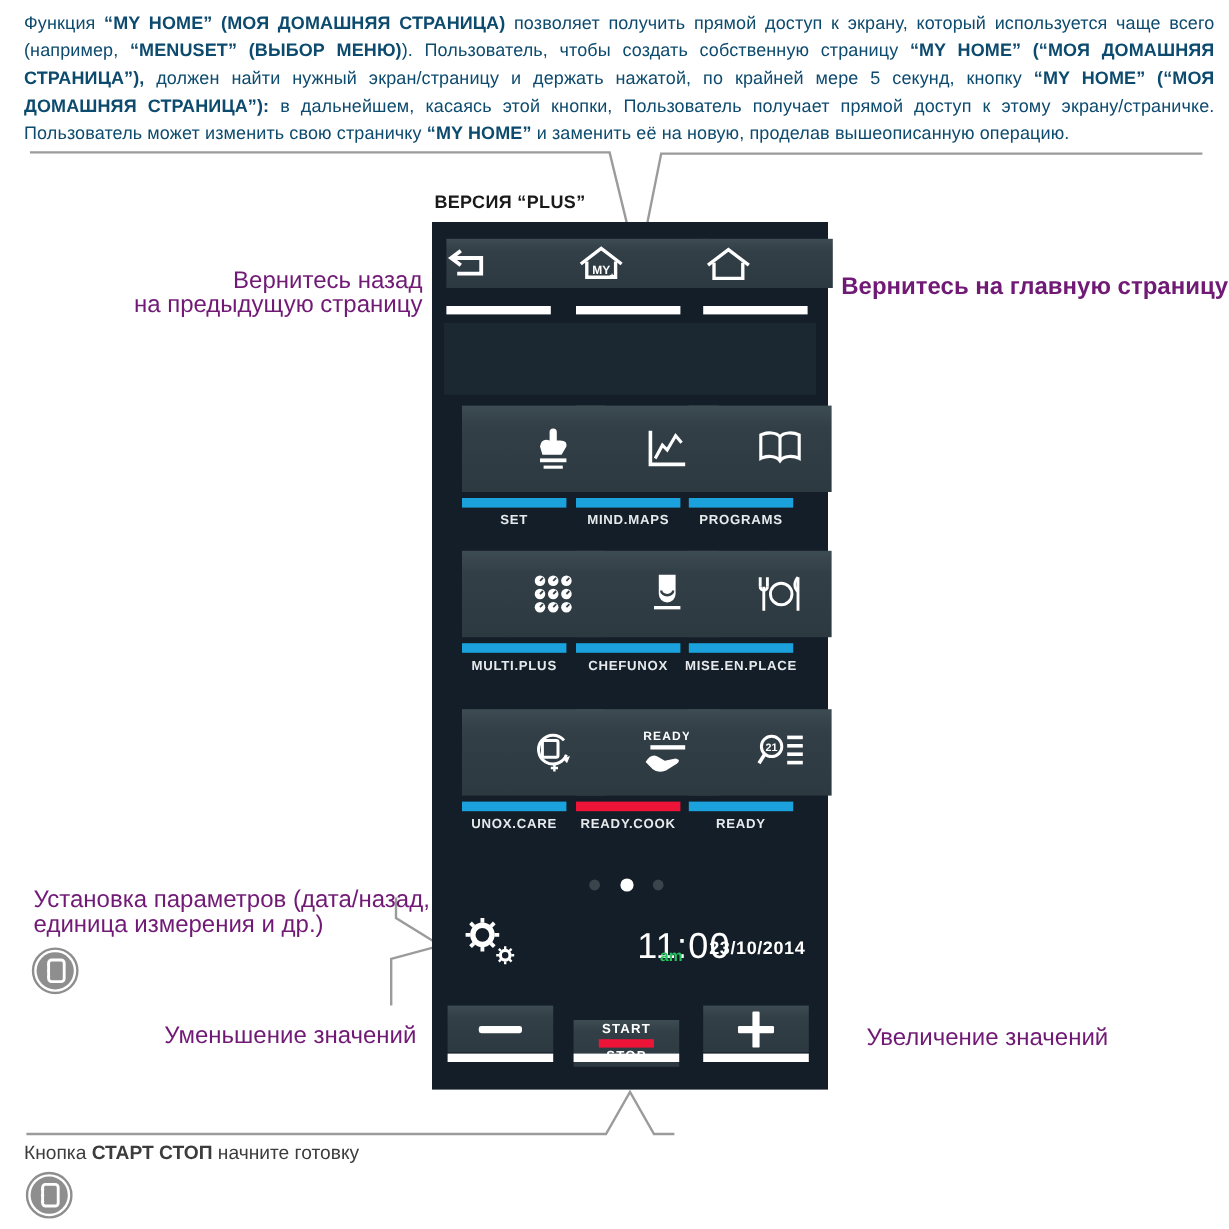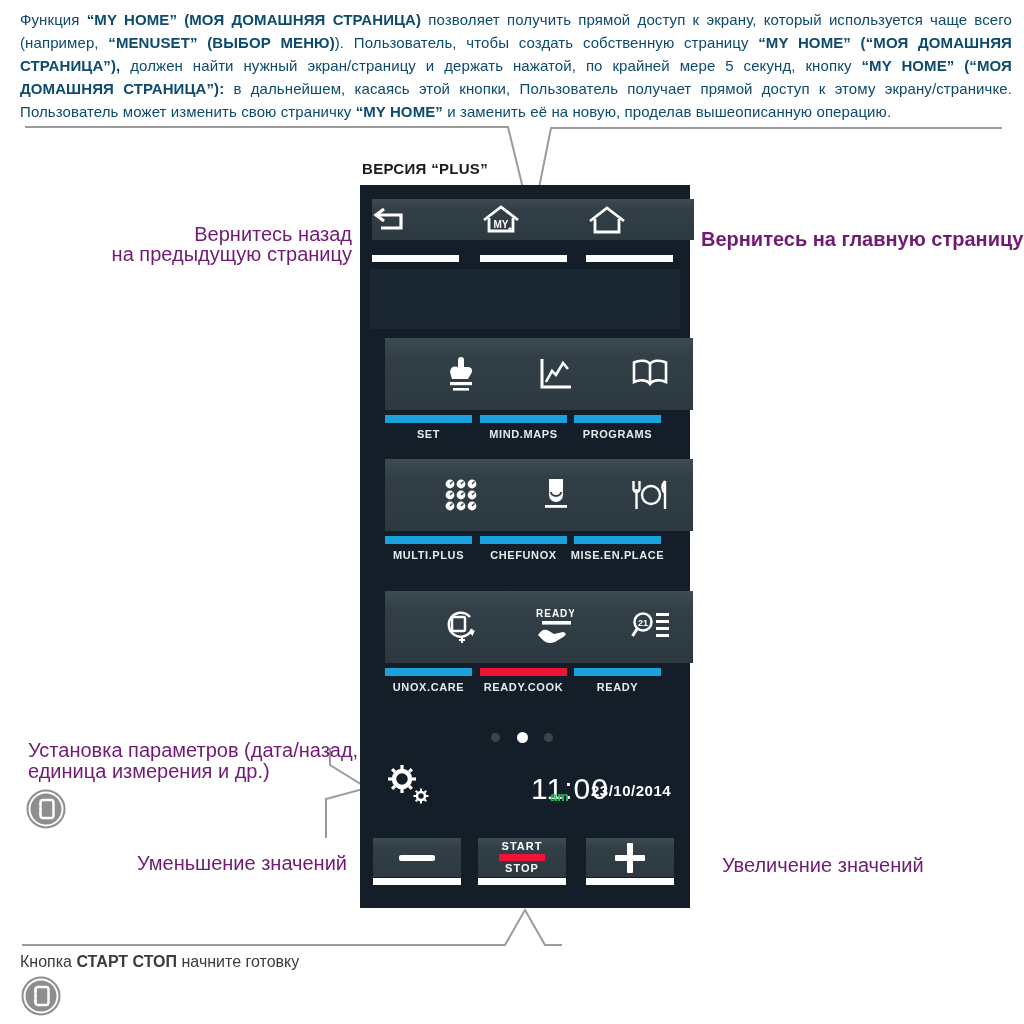--- a/index.html
+++ b/index.html
@@ -297,21 +297,21 @@
       <line x1="40.5" y1="29.5" x2="42.3" y2="27.7"></line>
     </g>
   </svg>
   <div id="time-text" class="abs">11:00</div>
   <div id="ampm-text" class="abs">am</div>
   <div id="date-text" class="abs">23/10/2014</div>
 
   <div class="ctl-btn" style="left:13px;">
     <div class="minus-glyph"></div>
   </div>
-  <div class="ctl-btn" style="left:118px;">
+  <div class="ctl-btn" style="left:118px;margin-top:12px;">
     <div class="startstop-stack">
       <div class="ss-txt">START</div>
       <div class="ss-red" style="background-color: rgb(238, 20, 55);"></div>
       <div class="ss-txt">STOP</div>
     </div>
   </div>
   <div class="ctl-btn" style="left:226px;">
     <div class="plus-glyph"></div>
   </div>
   <div class="whitebar" style="left:13px;top:693px;width:88px;"></div>

